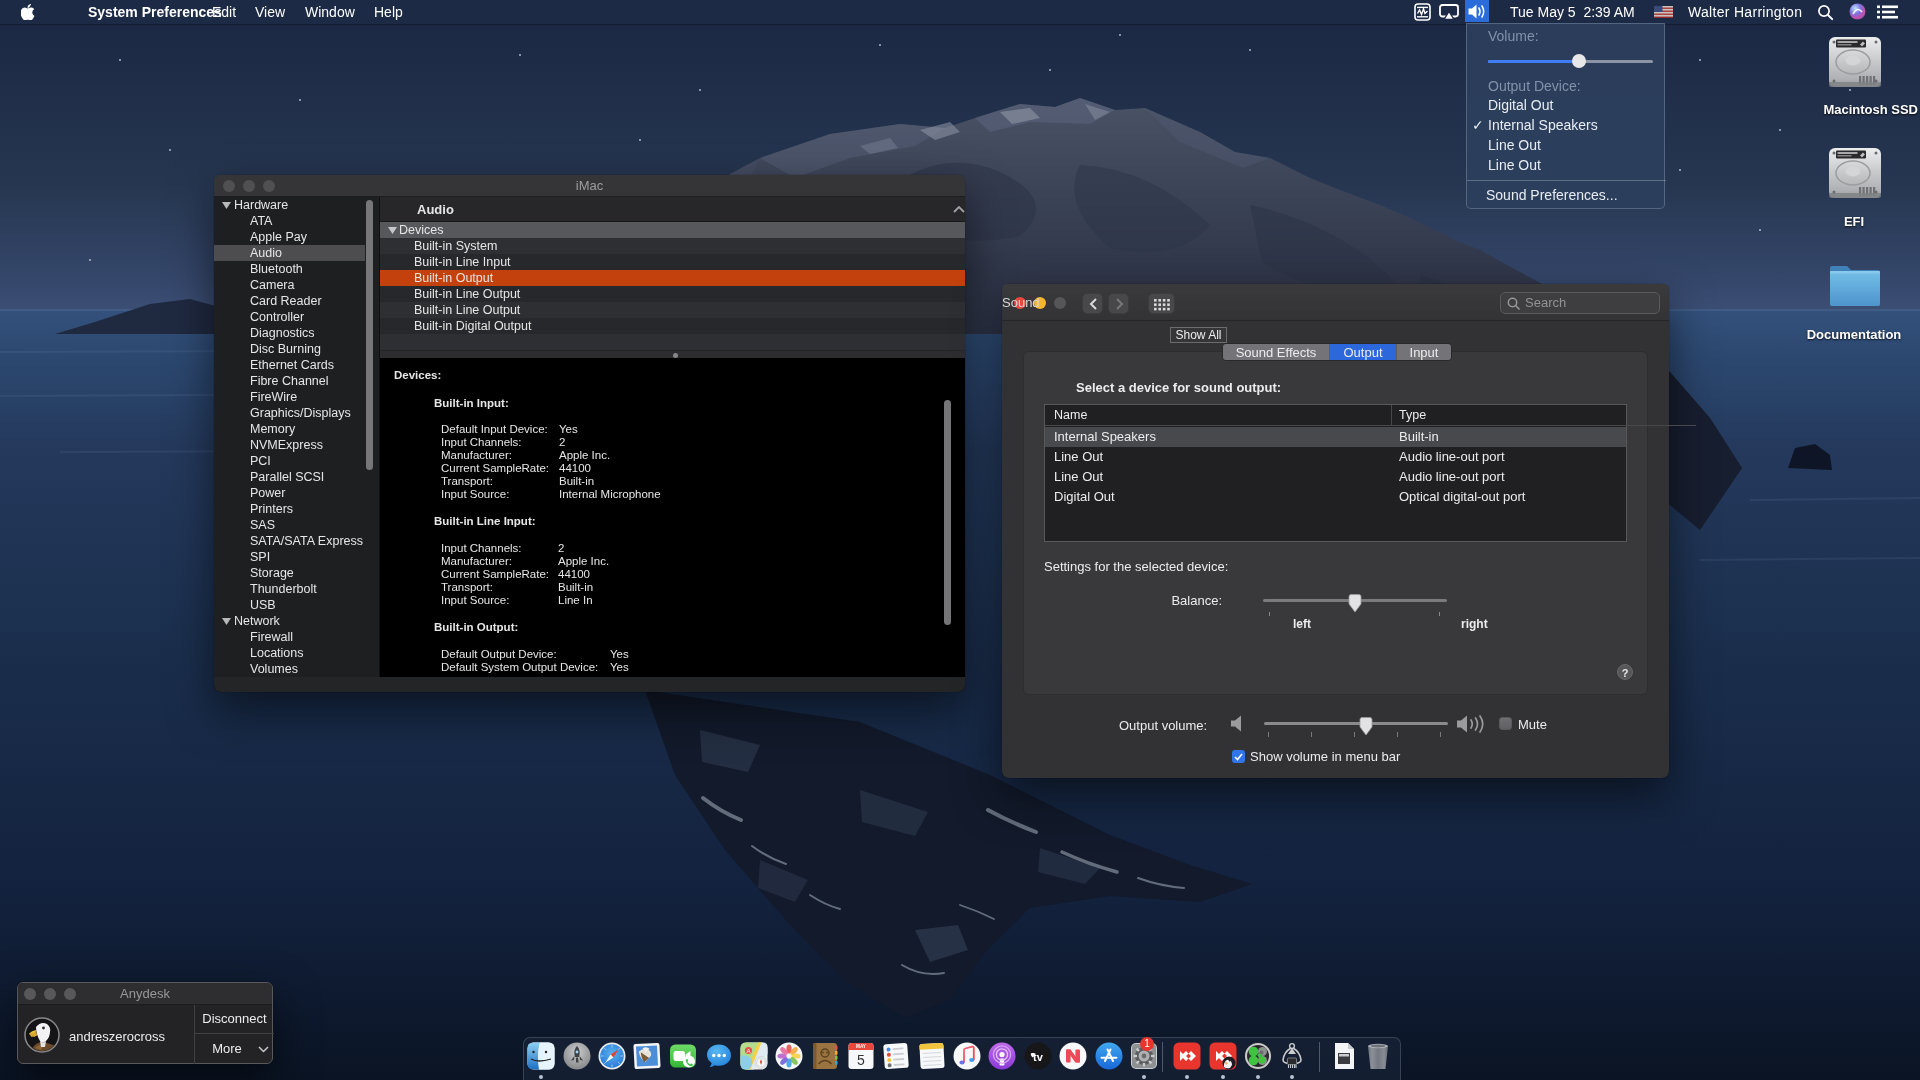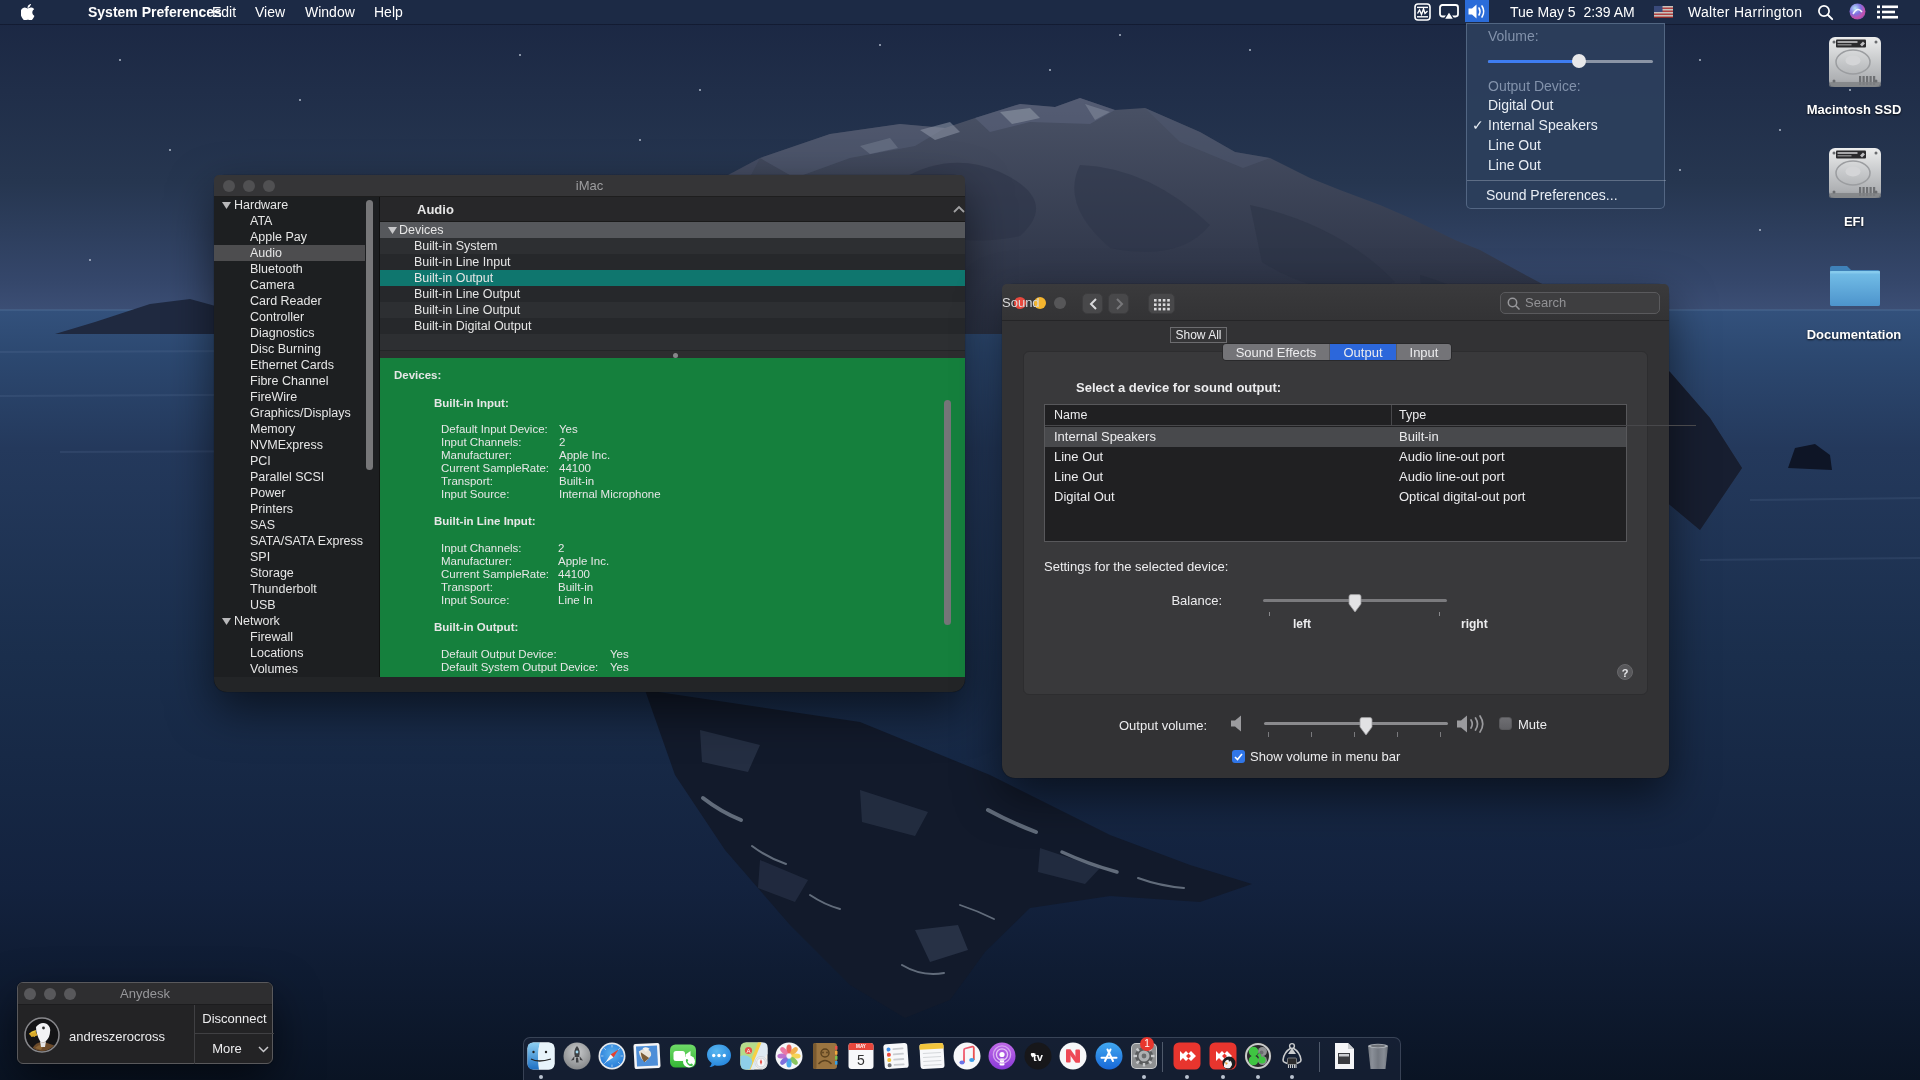--- a/index.html
+++ b/index.html
@@ -10,21 +10,21 @@
   
   #menubar { position:absolute; top:0; left:0; width:1920px; height:24px; background:#1c2a45; color:#fff; z-index:50; box-shadow:0 1px 0 rgba(0,0,10,0.3); }
   #menubar .item { position:absolute; top:0; height:24px; line-height:24px; font-size:14px; }
   .bold { font-weight:bold;margin-left:32px; }
 
   
   #voldrop { position:absolute; left:1466px; top:23px; width:199px; height:186px; background:rgba(44,62,92,0.96); border:1px solid rgba(130,150,180,0.45); border-radius:0 0 5px 5px; z-index:60; color:#e8edf4; font-size:14px; }
   #voldrop .lbl { color:#8292ab; }
 
   
-  .window { position:absolute; border-radius:13px; box-shadow:0 18px 45px rgba(0,0,0,0.55), 0 0 1px rgba(0,0,0,0.8); }
+  .window { position:absolute; border-radius:7px; box-shadow:0 18px 45px rgba(0,0,0,0.55), 0 0 1px rgba(0,0,0,0.8); }
   .tl { border-radius:50%; width:12px; height:12px; display:inline-block; }
 
   
   #dock { position:absolute; left:523px; top:1037px; width:878px; height:43px; background:rgba(28,38,58,0.58); border:1px solid rgba(150,160,180,0.28); border-radius:7px 7px 0 0; border-bottom:none; z-index:40; }
   .dicon { position:absolute; top:1042px; width:28px; height:28px; z-index:41; }
   .ddot { position:absolute; top:1075px; width:4px; height:4px; border-radius:50%; background:#b9c2cf; z-index:41; }
 </style>
 </head>
 <body>
 <div id="desktop">
@@ -272,32 +272,32 @@
 
     <div class="abs" style="left:166px;top:47px;width:585px;height:16px;background:#56585c">
       <svg class="abs" style="left:8px;top:5px" width="9" height="7" viewBox="0 0 9 7">
           <path d="M0,0 h9 l-4.5,7 Z" fill="#c8c8ca"></path>
         </svg>
       <div class="abs" style="left:19px;top:0px;line-height:16px">Devices</div>
     </div>
     <div id="devrows">
 <div class="abs" style="left:166px;top:63px;width:585px;height:16px;background:#2d2f32;line-height:16px"><span style="margin-left:34px">Built-in System</span></div>
 <div class="abs" style="left:166px;top:79px;width:585px;height:16px;background:#26282b;line-height:16px"><span style="margin-left:34px">Built-in Line Input</span></div>
-<div class="abs" style="left:166px;top:95px;width:585px;height:16px;background:#0f766e;line-height:16px"><span style="margin-left:34px">Built-in Output</span></div>
+<div class="abs" style="left:166px;top:95px;width:585px;height:16px;background:#c2410c;line-height:16px"><span style="margin-left:34px">Built-in Output</span></div>
 <div class="abs" style="left:166px;top:111px;width:585px;height:16px;background:#26282b;line-height:16px"><span style="margin-left:34px">Built-in Line Output</span></div>
 <div class="abs" style="left:166px;top:127px;width:585px;height:16px;background:#2d2f32;line-height:16px"><span style="margin-left:34px">Built-in Line Output</span></div>
 <div class="abs" style="left:166px;top:143px;width:585px;height:16px;background:#26282b;line-height:16px"><span style="margin-left:34px">Built-in Digital Output</span></div>
 <div class="abs" style="left:166px;top:159px;width:585px;height:16px;background:#2d2f32;line-height:16px"><span style="margin-left:34px"></span></div>
 </div>
 
     <div class="abs" style="left:166px;top:176px;width:585px;height:7px;background:#2d2d2f">
       <div class="abs" style="left:293px;top:2px;width:5px;height:5px;border-radius:50%;background:#87878a"></div>
     </div>
 
-    <div class="abs" style="left:166px;top:183px;width:585px;height:319px;background:#15803d;font-size:11.5px">
+    <div class="abs" style="left:166px;top:183px;width:585px;height:319px;background:#000000;font-size:11.5px">
       <div id="detail">
 <div class="abs" style="left:14px;top:10px;height:14px;line-height:14px;font-weight:bold;">Devices:</div>
 <div class="abs" style="left:54px;top:38px;height:14px;line-height:14px;font-weight:bold;">Built-in Input:</div>
 <div class="abs" style="left:61px;top:64px;height:14px;line-height:14px;">Default Input Device:</div>
 <div class="abs" style="left:179px;top:64px;height:14px;line-height:14px;">Yes</div>
 <div class="abs" style="left:61px;top:77px;height:14px;line-height:14px;">Input Channels:</div>
 <div class="abs" style="left:179px;top:77px;height:14px;line-height:14px;">2</div>
 <div class="abs" style="left:61px;top:90px;height:14px;line-height:14px;">Manufacturer:</div>
 <div class="abs" style="left:179px;top:90px;height:14px;line-height:14px;">Apple Inc.</div>
 <div class="abs" style="left:61px;top:103px;height:14px;line-height:14px;">Current SampleRate:</div>
@@ -507,21 +507,21 @@
           <rect x="43.5" y="43" width="2.2" height="9"></rect>
           <rect x="47" y="43" width="2.2" height="9"></rect>
       </g>
       <rect x="3" y="49" width="52" height="5" rx="2.5" fill="#808285" opacity="0.8"></rect>
       <circle cx="8" cy="9" r="1.5" fill="#6a6c6f"></circle>
         <circle cx="50" cy="9" r="1.5" fill="#6a6c6f"></circle>
       <circle cx="8" cy="48" r="1.5" fill="#6a6c6f"></circle>
         <circle cx="50" cy="48" r="1.5" fill="#6a6c6f"></circle>
     </svg>
   </div>
-  <div class="abs" style="left:1790px;top:102px;width:128px;text-align:center;color:#fff;font-size:13px;font-weight:bold;text-shadow:0 1px 2px rgba(0,0,0,0.8)">Macintosh SSD</div>
+  <div class="abs" style="left:1790px;top:102px;width:128px;text-align:right;color:#fff;font-size:13px;font-weight:bold;text-shadow:0 1px 2px rgba(0,0,0,0.8)">Macintosh SSD</div>
   <div class="abs" style="left:1826px;top:144px;width:58px;height:58px">
     <svg width="58" height="58" viewBox="0 0 58 58">
       <rect x="3" y="4" width="52" height="50" rx="6" fill="url(#hd)"></rect>
       <rect x="10" y="6.5" width="30" height="8" rx="1" fill="#2a2a2c"></rect>
       <rect x="11.5" y="8" width="20" height="2" fill="#c8c8ca" opacity="0.8"></rect>
       <rect x="11.5" y="11" width="14" height="1.5" fill="#98989a" opacity="0.8"></rect>
       <path d="M34,11.5 l3,-3 2,2 -3,3 Z" fill="#bfbfc1"></path>
       <ellipse cx="27" cy="29" rx="17" ry="12" fill="none" stroke="#9b9da0" stroke-width="1.5"></ellipse>
       <ellipse cx="27" cy="27.5" rx="7.5" ry="5" fill="#d4d5d7"></ellipse>
       <g fill="#6e7073">

